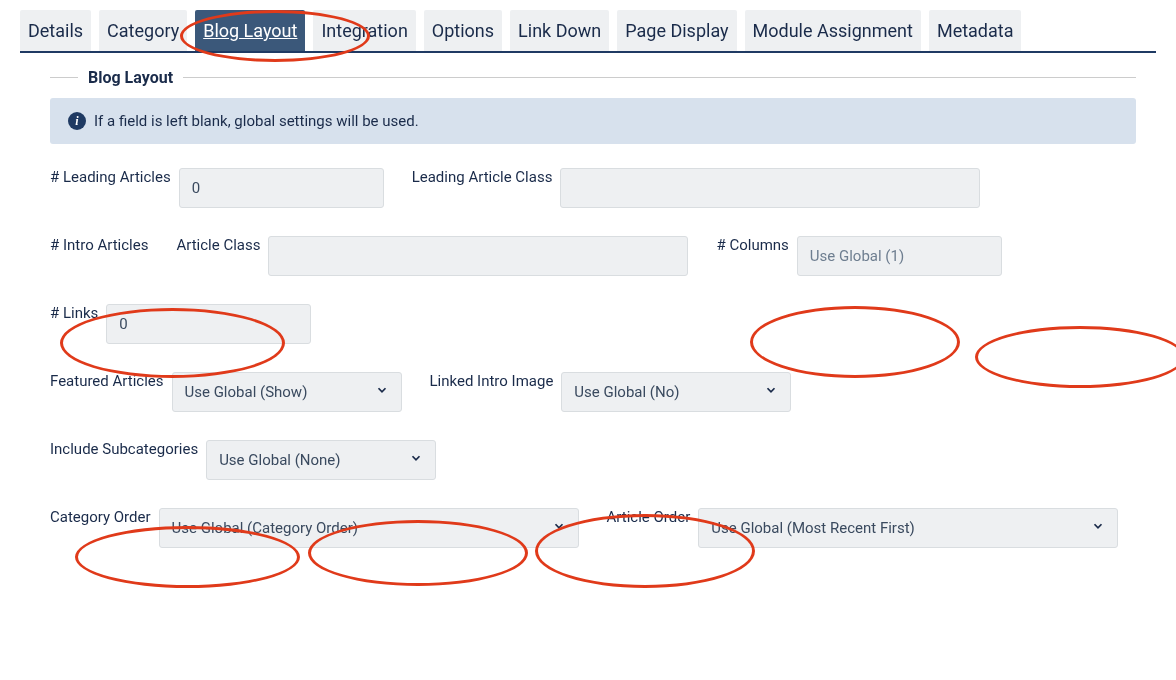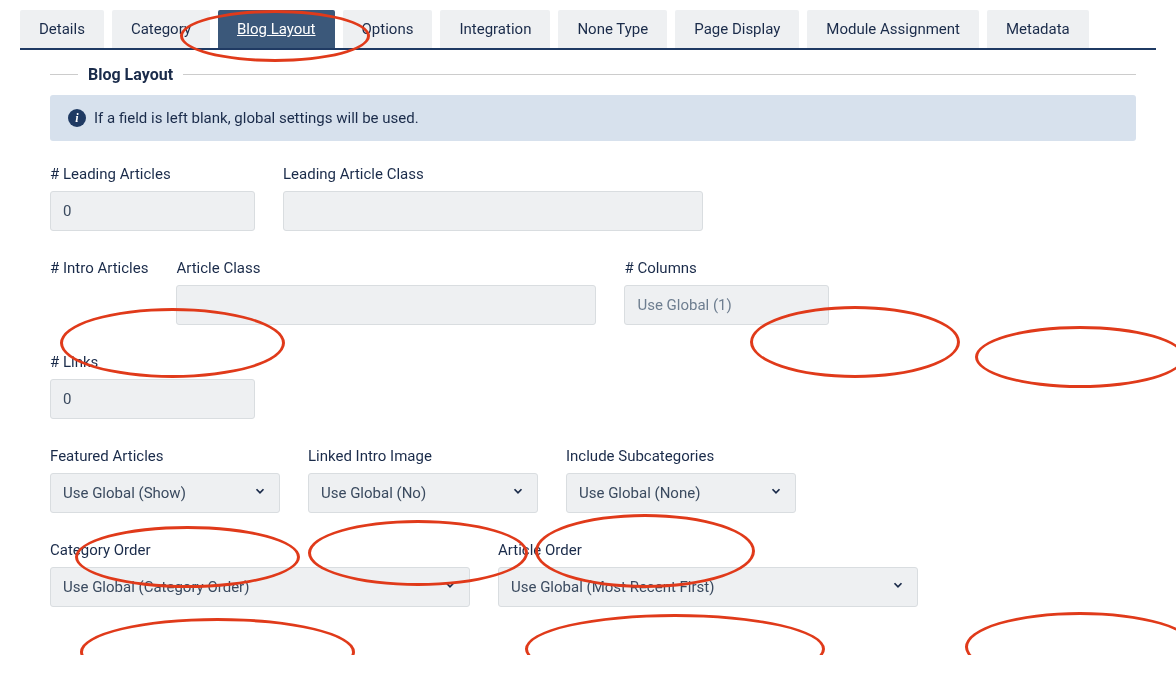--- a/index.html
+++ b/index.html
@@ -13,22 +13,22 @@
 
   
   .tab-row {
     display: flex;
     gap: 8px;
     border-bottom: 2px solid #1f3a63;
     padding-bottom: 0;
   }
   .tab {
     background: #eef0f2;
-    padding: 10px 19px;
-    font-size: 15px;
+    padding: 10px 8px;
+    font-size: 18px;
     color: #1a2b4a;
     border-radius: 2px 2px 0 0;
     cursor: pointer;
     position: relative;
     top: 0;
   }
   .tab.active {
     background: #3b587a;
     color: #fff;
     text-decoration: underline;
@@ -79,21 +79,21 @@
   }
 
   .row {
     display: flex;
     gap: 28px;
     margin-bottom: 28px;
     flex-wrap: wrap;
   }
   .field {
     display: flex;
-    flex-direction: column;
+    flex-direction: row;
     gap: 8px;
   }
   .field-label {
     color: #1a2b4a;
     font-size: 15px;
   }
   .input, .select {
     height: 40px;
     background: #eef0f2;
     border: 1px solid #d9dde0;
@@ -134,23 +134,23 @@
 </style>
 </head>
 <body>
 
 <div class="wrap">
 
   <div class="tab-row">
     <div class="tab">Details</div>
     <div class="tab">Category</div>
     <div class="tab active">Blog Layout</div>
+    <div class="tab">Integration</div>
     <div class="tab">Options</div>
-    <div class="tab">Integration</div>
-    <div class="tab">None Type</div>
+    <div class="tab">Link Down</div>
     <div class="tab">Page Display</div>
     <div class="tab">Module Assignment</div>
     <div class="tab">Metadata</div>
   </div>
 
   <div class="panel">
     <div class="panel-legend">Blog Layout</div>
 
     <div class="info-bar">
       <span class="info-icon">i</span>

